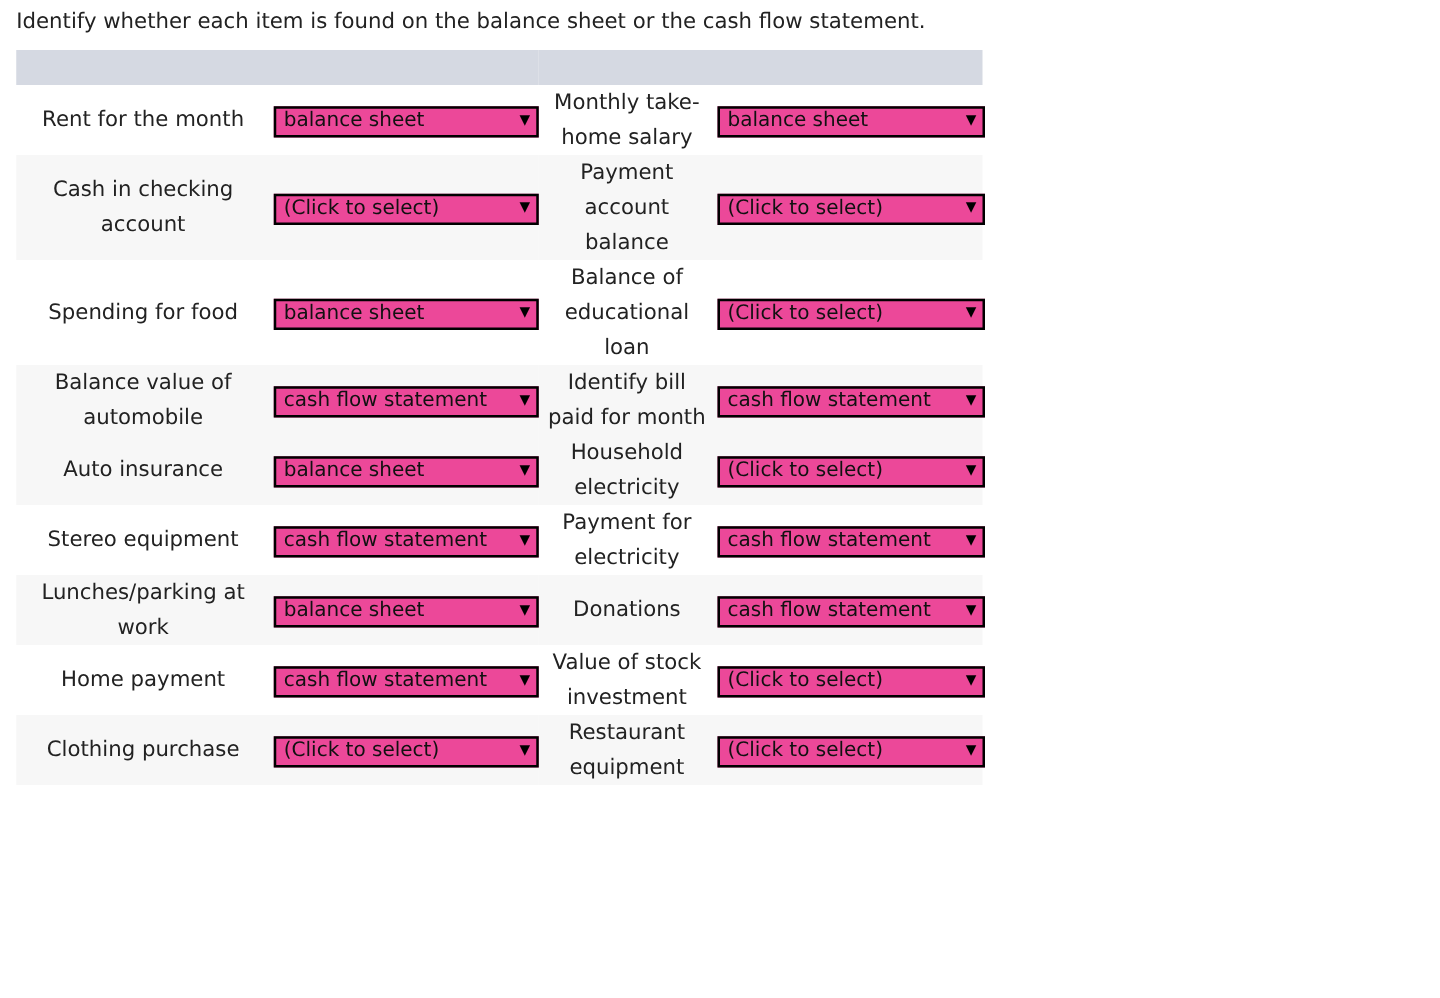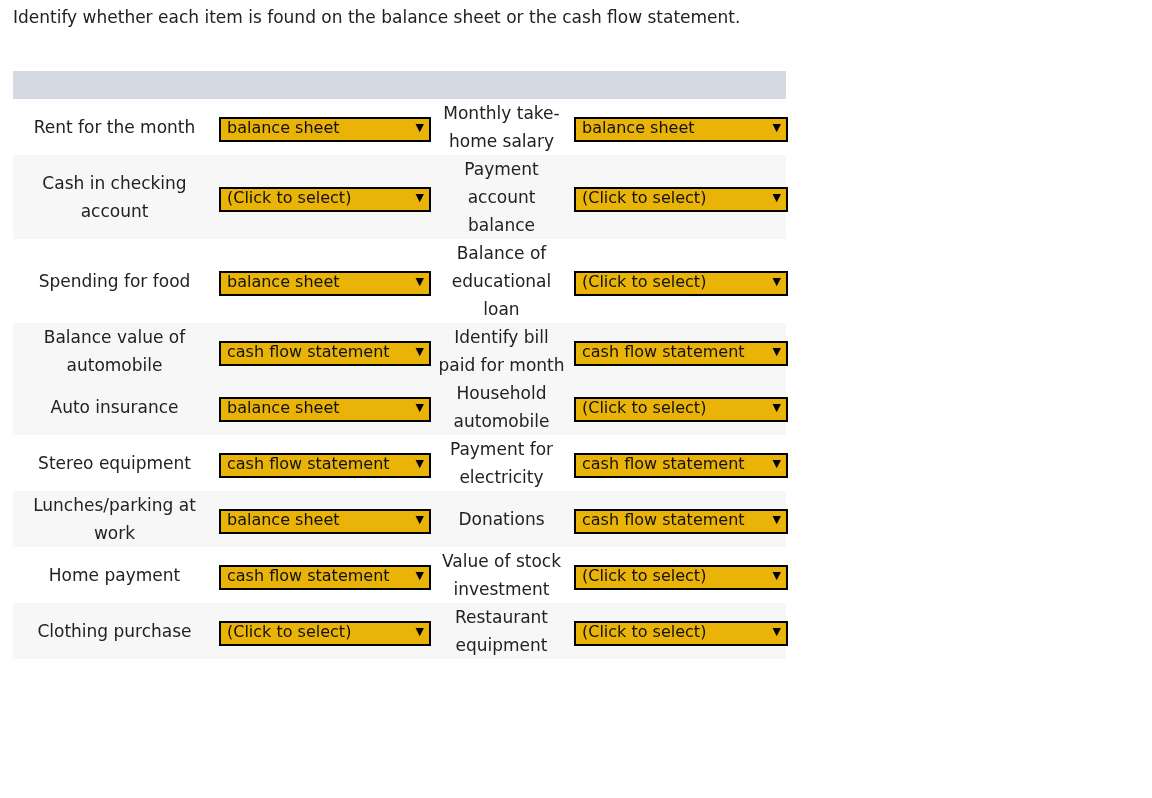--- a/index.html
+++ b/index.html
@@ -31,21 +31,21 @@
     font-size: 17px;
     line-height: 24px;
     color: #222222;
     white-space: nowrap;
   }
 
   
   .qtable {
     position: absolute;
     left: 13px;
-    top: 71px;
+    top: 40px;
     width: 773px;
     border-collapse: collapse;
     table-layout: fixed;
   }
 
   .qtable col.c-label-a { width: 203px; }
   .qtable col.c-sel-a   { width: 215px; }
   .qtable col.c-label-b { width: 141px; }
   .qtable col.c-sel-b   { width: 214px; }
 
@@ -84,21 +84,21 @@
   td.sel-cell.right {
     padding-left: 2px;
   }
 
   
   .sel {
     display: inline-flex;
     align-items: center;
     justify-content: space-between;
     border: 2px solid #000000;
-    background: #eab308;
+    background: #ec4899;
     height: 25px;
     padding: 0 5px 4px 6px;
     font-size: 16px;
     line-height: 21px;
     color: #111111;
     font-family: "DejaVu Sans", "Liberation Sans", sans-serif;
     cursor: pointer;
     overflow: hidden;
     white-space: nowrap;
   }
@@ -189,21 +189,21 @@
               <span class="sel-text">cash flow statement</span>
               <span class="caret">▼</span>
             </div></td>
         </tr>
         <tr class="alt">
           <td class="item-label">Auto insurance</td>
           <td class="sel-cell"><div class="sel sel-a">
               <span class="sel-text">balance sheet</span>
               <span class="caret">▼</span>
             </div></td>
-          <td class="item-label">Household automobile</td>
+          <td class="item-label">Household electricity</td>
           <td class="sel-cell right"><div class="sel sel-b">
               <span class="sel-text">(Click to select)</span>
               <span class="caret">▼</span>
             </div></td>
         </tr>
         <tr class="">
           <td class="item-label">Stereo equipment</td>
           <td class="sel-cell"><div class="sel sel-a">
               <span class="sel-text">cash flow statement</span>
               <span class="caret">▼</span>

